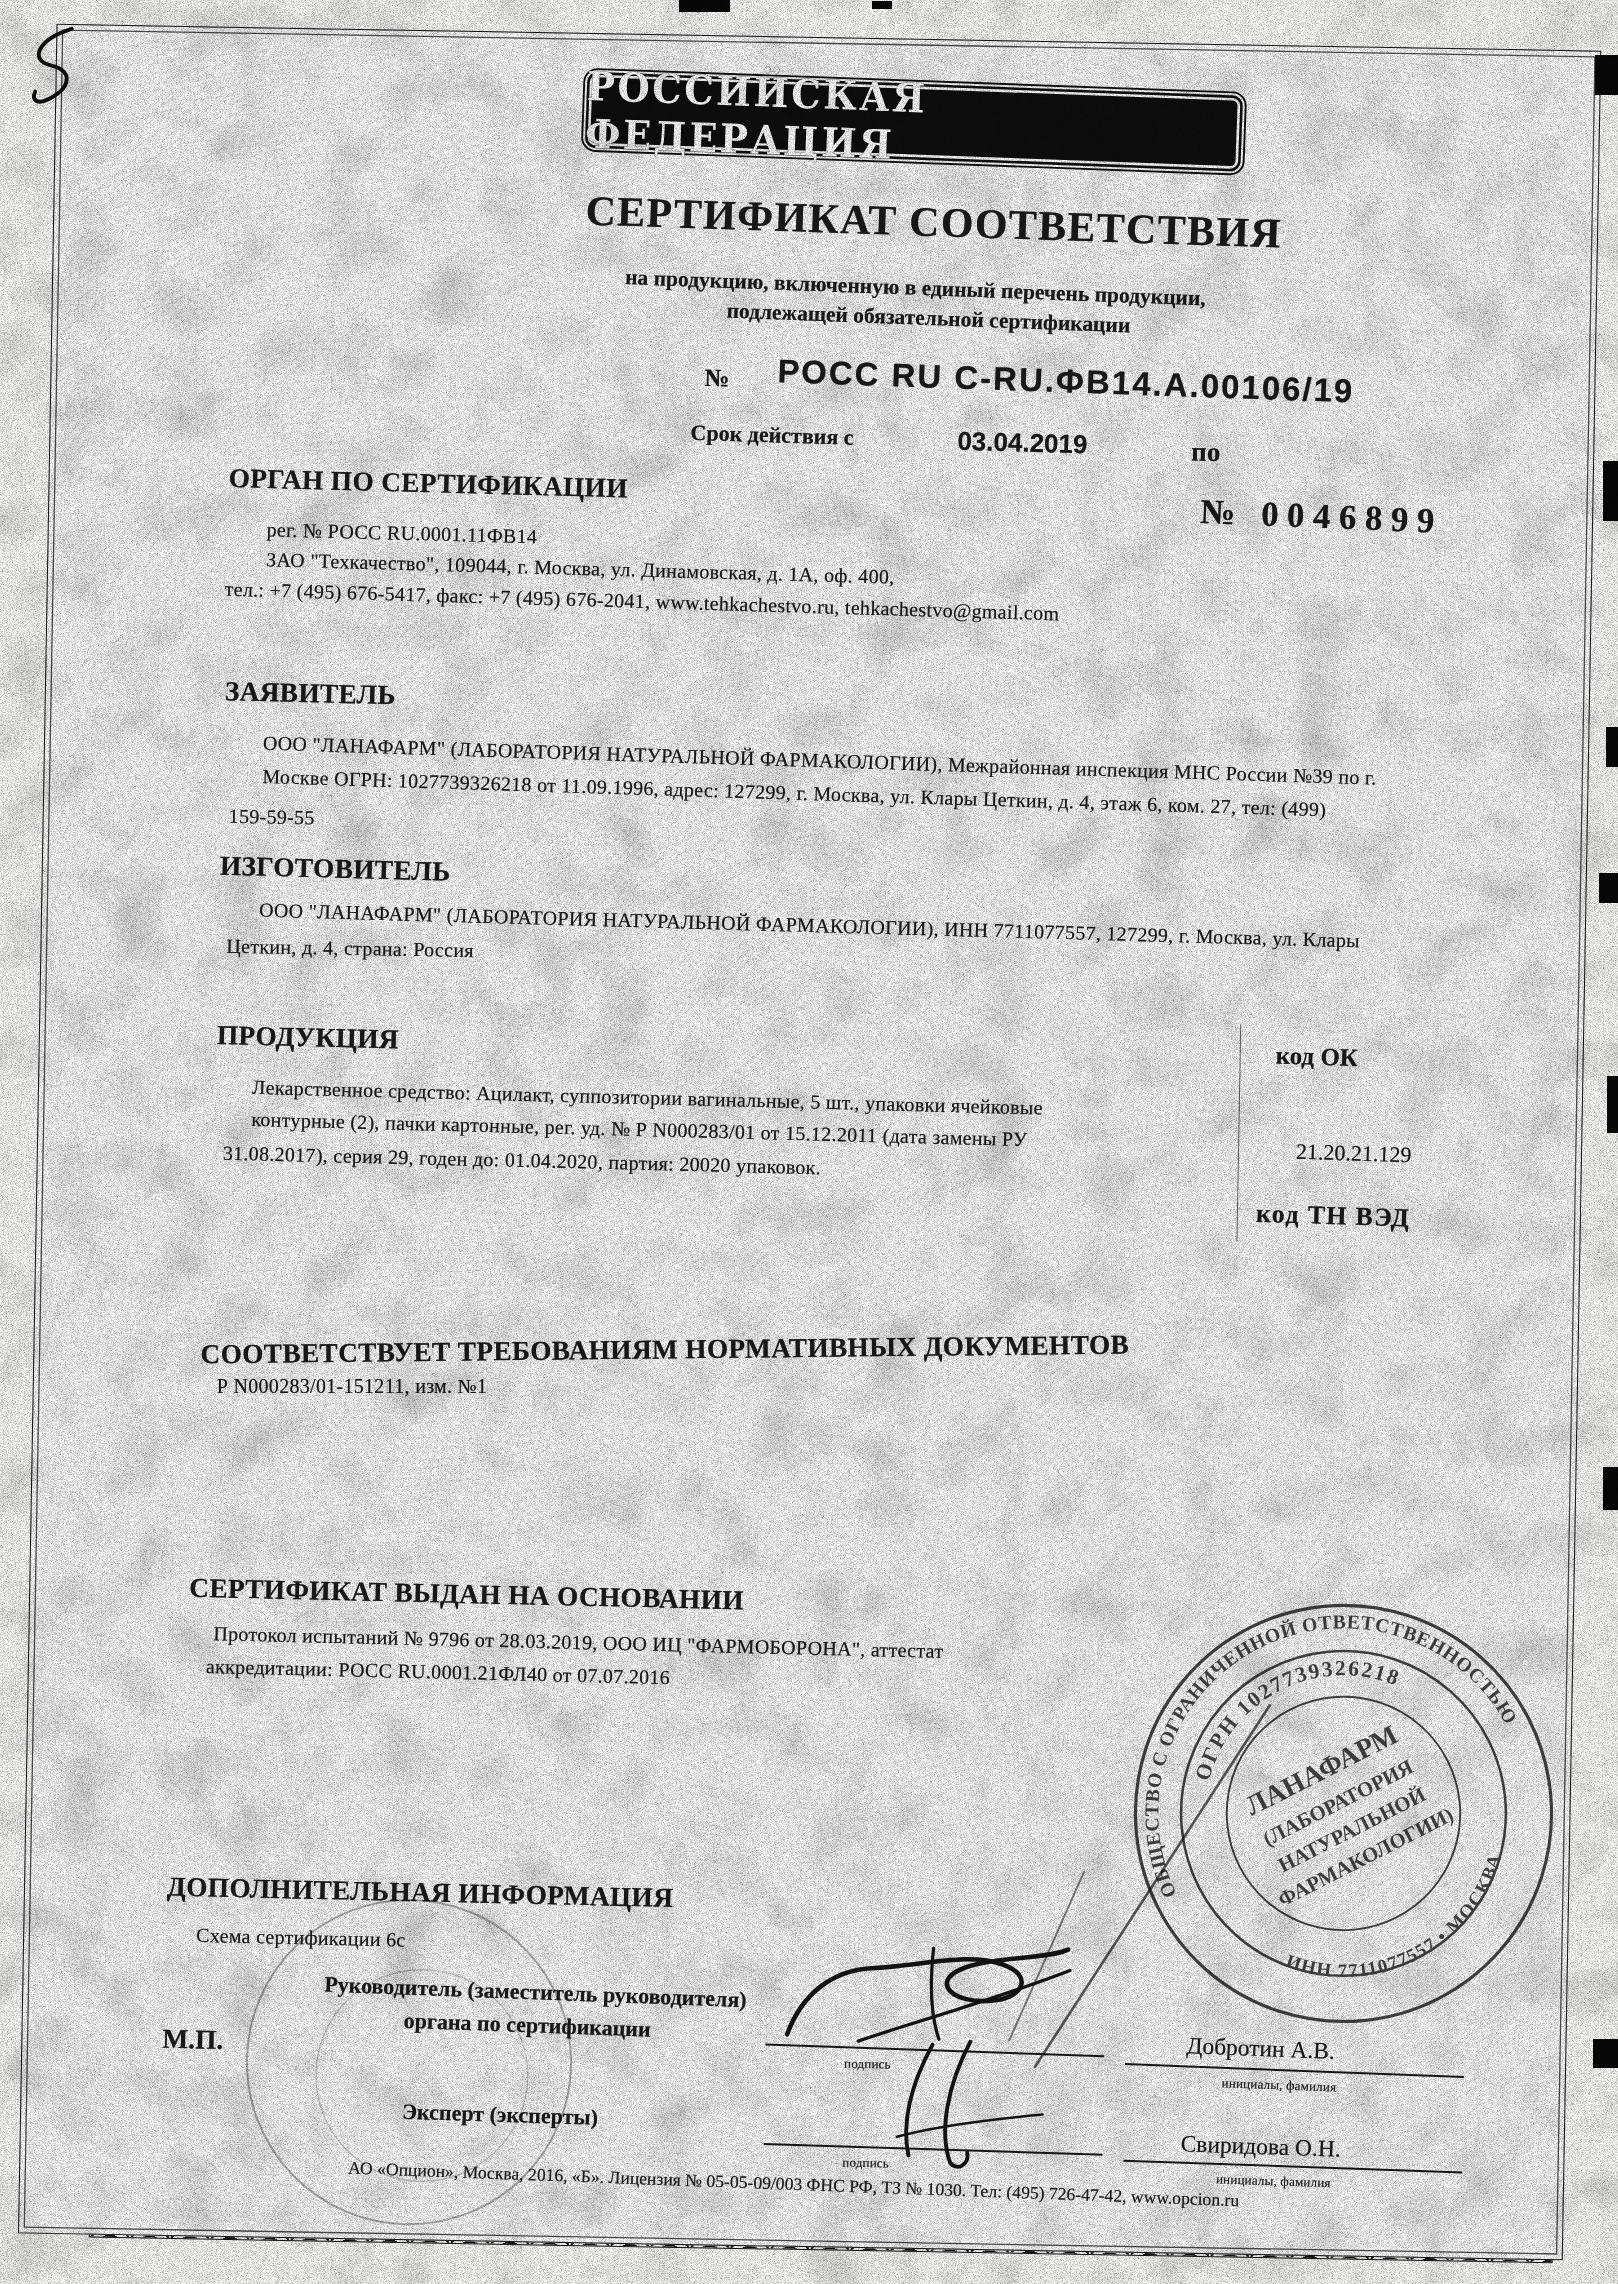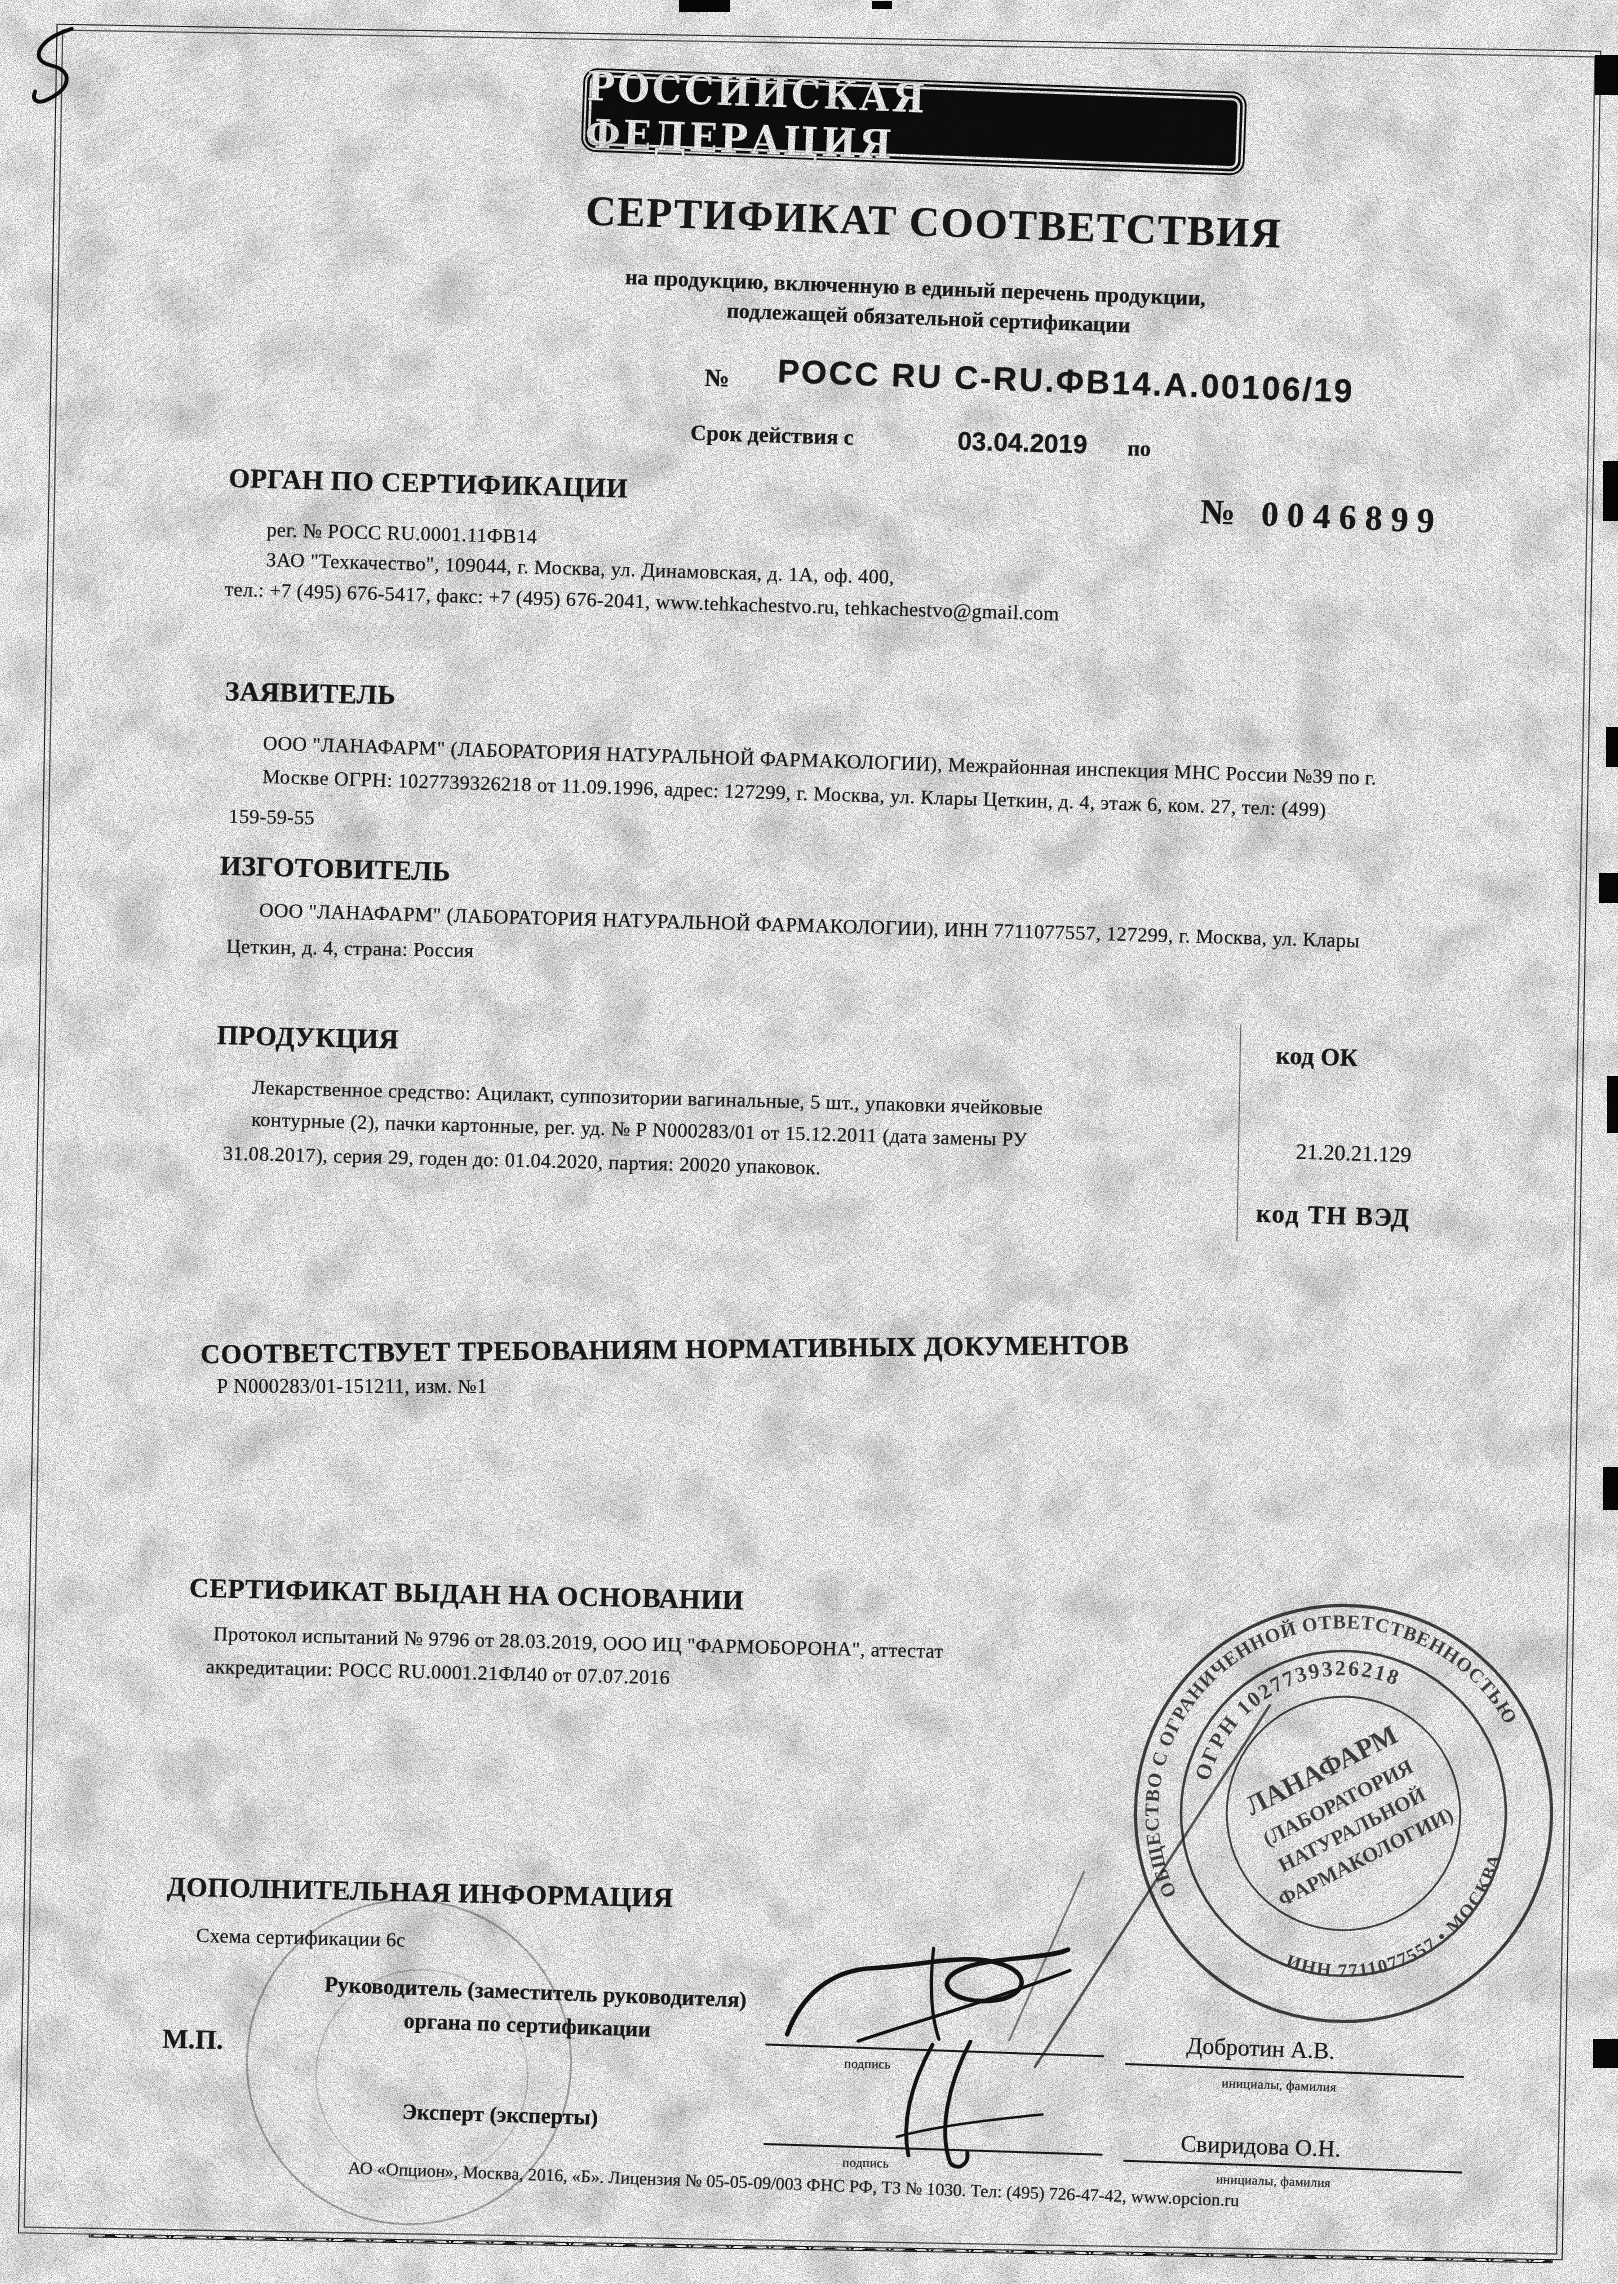--- a/index.html
+++ b/index.html
@@ -67,21 +67,21 @@
 
   <div class="t" style="left:552px;top:196px;width:731px;text-align:center;font-size:42px;font-weight:bold;letter-spacing:1.3px;transform:rotate(.9deg)">СЕРТИФИКАТ СООТВЕТСТВИЯ</div>
   <div class="t" style="left:610px;top:274px;font-size:21.5px;font-weight:bold;transform:rotate(1.1deg)">на продукцию, включенную в единый перечень продукции,</div>
   <div class="t" style="left:712px;top:304px;font-size:21.5px;font-weight:bold;transform:rotate(1.1deg)">подлежащей обязательной сертификации</div>
 
   <div class="t" style="left:691px;top:366px;font-size:25px;font-weight:bold">№</div>
   <div class="t sans" style="left:764px;top:358px;font-size:33px;font-weight:bold;letter-spacing:2px;transform:rotate(1deg)">РОСС RU C-RU.ФВ14.А.00106/19</div>
 
   <div class="t" style="left:678px;top:423px;font-size:22px;font-weight:bold;transform:rotate(.8deg)">Срок действия с</div>
   <div class="t sans" style="left:945px;top:424px;font-size:26px;font-weight:bold;transform:rotate(.6deg)">03.04.2019</div>
-  <div class="t" style="left:1115px;top:430px;font-size:22px;font-weight:bold">по</div>
+  <div class="t" style="left:1179px;top:430px;font-size:27px;font-weight:bold">по</div>
 
   <div class="t h" style="left:217px;top:475px;transform:rotate(.5deg)">ОРГАН ПО СЕРТИФИКАЦИИ</div>
   <div class="t" style="left:1189px;top:488px;font-size:35px;font-weight:bold;letter-spacing:8.5px;transform:rotate(1.3deg)">№ 0046899</div>
   <div class="t b" style="left:256px;top:529px;transform:rotate(.5deg)">рег. № РОСС RU.0001.11ФВ14</div>
   <div class="t b" style="left:256px;top:561px;transform:rotate(.6deg)">ЗАО "Техкачество", 109044, г. Москва, ул. Динамовская, д. 1А, оф. 400,</div>
   <div class="t b" style="left:215px;top:593px;transform:rotate(.7deg)">тел.: +7 (495) 676-5417, факс: +7 (495) 676-2041, www.tehkachestvo.ru, tehkachestvo@gmail.com</div>
 
   <div class="t h" style="left:217px;top:687px;transform:rotate(.4deg)">ЗАЯВИТЕЛЬ</div>
   <div class="t b" style="left:256px;top:749px;transform:rotate(.8deg)">ООО "ЛАНАФАРМ" (ЛАБОРАТОРИЯ НАТУРАЛЬНОЙ ФАРМАКОЛОГИИ), Межрайонная инспекция МНС России №39 по г.</div>
   <div class="t b" style="left:256px;top:782px;transform:rotate(.8deg)">Москве ОГРН: 1027739326218 от 11.09.1996, адрес: 127299, г. Москва, ул. Клары Цеткин, д. 4, этаж 6, ком. 27, тел: (499)</div>

